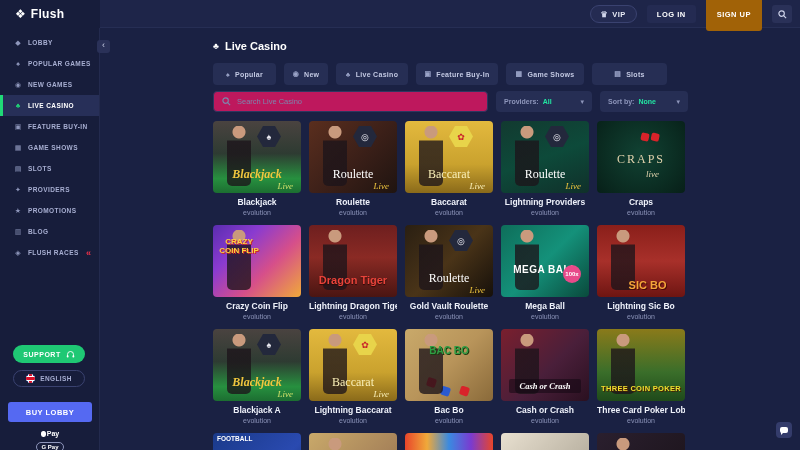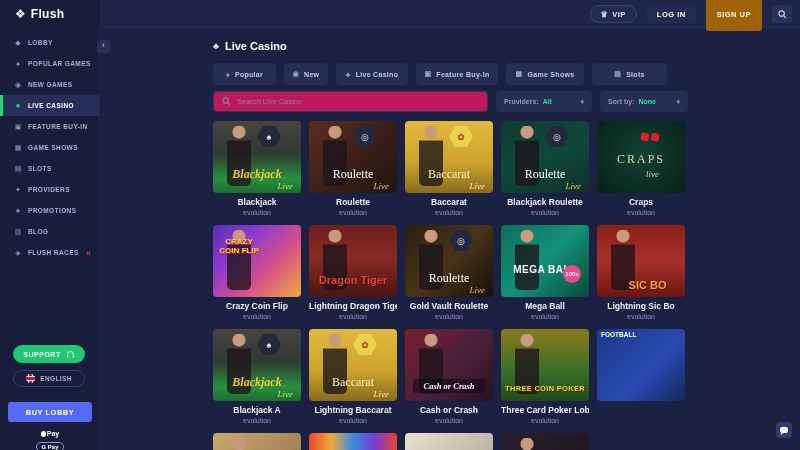--- a/index.html
+++ b/index.html
@@ -308,21 +308,21 @@
         </div>
       <div class="card-title">Baccarat</div>
       <div class="card-provider">evolution</div>
     </div>
     <div class="card">
       <div class="thumb t-lroulette fig">
           <span class="hex hx-dark">◎</span>
           <span class="t-label">Roulette</span>
           <span class="t-sub">Live</span>
         </div>
-      <div class="card-title">Blackjack Roulette</div>
+      <div class="card-title">Lightning Providers</div>
       <div class="card-provider">evolution</div>
     </div>
     <div class="card">
       <div class="thumb t-craps">
           <span class="t-label">CRAPS</span>
           <span class="t-sub">live</span>
         </div>
       <div class="card-title">Craps</div>
       <div class="card-provider">evolution</div>
     </div>
@@ -376,20 +376,27 @@
     <div class="card">
       <div class="thumb t-baccarat fig">
           <span class="hex hx-gold">✿</span>
           <span class="t-label">Baccarat</span>
           <span class="t-sub">Live</span>
         </div>
       <div class="card-title">Lightning Baccarat</div>
       <div class="card-provider">evolution</div>
     </div>
     <div class="card">
+      <div class="thumb t-bacbo fig">
+          <span class="t-label">BAC BO</span>
+        </div>
+      <div class="card-title">Bac Bo</div>
+      <div class="card-provider">evolution</div>
+    </div>
+    <div class="card">
       <div class="thumb t-cashcrash fig">
           <span class="t-label">Cash or Crash</span>
         </div>
       <div class="card-title">Cash or Crash</div>
       <div class="card-provider">evolution</div>
     </div>
     <div class="card">
       <div class="thumb t-threecard fig">
           <span class="t-label">THREE COIN POKER</span>
         </div>

